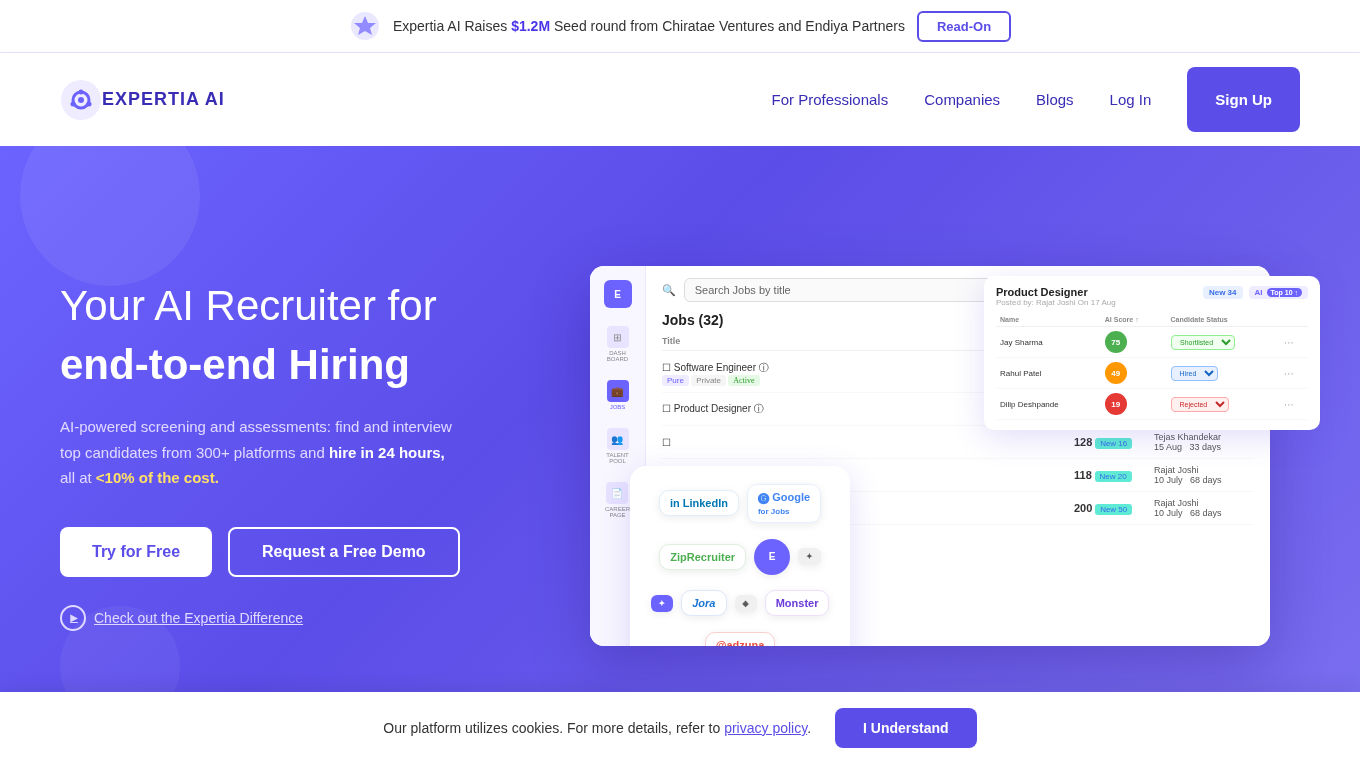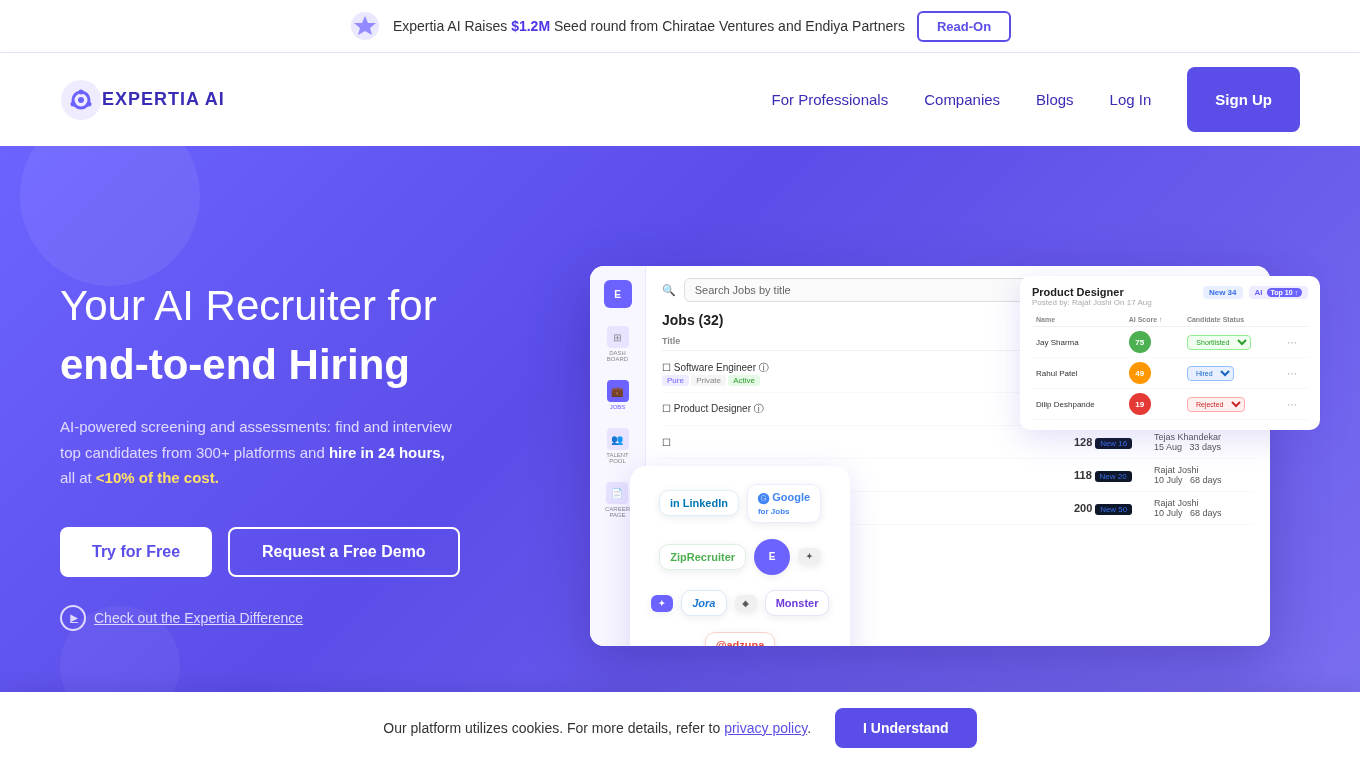--- a/index.html
+++ b/index.html
@@ -288,22 +288,22 @@
       align-items: center;
     }
     .db-tag {
       display: inline-flex;
       align-items: center;
       gap: 3px;
       font-size: 8px;
       padding: 1px 5px;
       border-radius: 3px;
     }
-    .db-tag.green { background: #e6f9e6; color: #2a9c2a; }
-    .db-tag.new { background: #0f172a; color: #3a6de8; }
+    .db-tag.green { background: #e6f9e6; color: #2a9c2a; font-family: Liberation Serif, serif; }
+    .db-tag.new { background: #5eead4; color: #3a6de8; }
     .db-tag.purple { background: #f0ecff; color: #6c63ff; }
     .db-tag.gray { background: #f5f5f5; color: #888; }
     .db-row-name {
       font-size: 10px;
       color: #333;
       display: flex;
       align-items: center;
       gap: 4px;
     }
     .db-row-sub {
@@ -356,21 +356,21 @@
     .platform-logo.monster { color: #6c3bd9; border: 1px solid #ede0fa; }
     .platform-logo.adzuna { color: #e74c3c; border: 1px solid #fad0cc; }
     .platform-logo.small1 { background: #6c63ff; color: #fff; font-size: 8px; padding: 4px 8px; border-radius: 6px; }
     .platform-logo.small2 { background: #f0f0f0; color: #555; font-size: 8px; padding: 4px 8px; border-radius: 6px; }
 
     
     .product-designer-card {
       position: absolute;
       top: 10px;
       right: -20px;
-      width: 300px;
+      width: 336px;
       background: #fff;
       border-radius: 10px;
       box-shadow: 0 8px 32px rgba(90,70,220,0.18);
       padding: 10px 12px;
       z-index: 10;
       font-size: 9px;
     }
     .pd-header {
       display: flex;
       justify-content: space-between;

